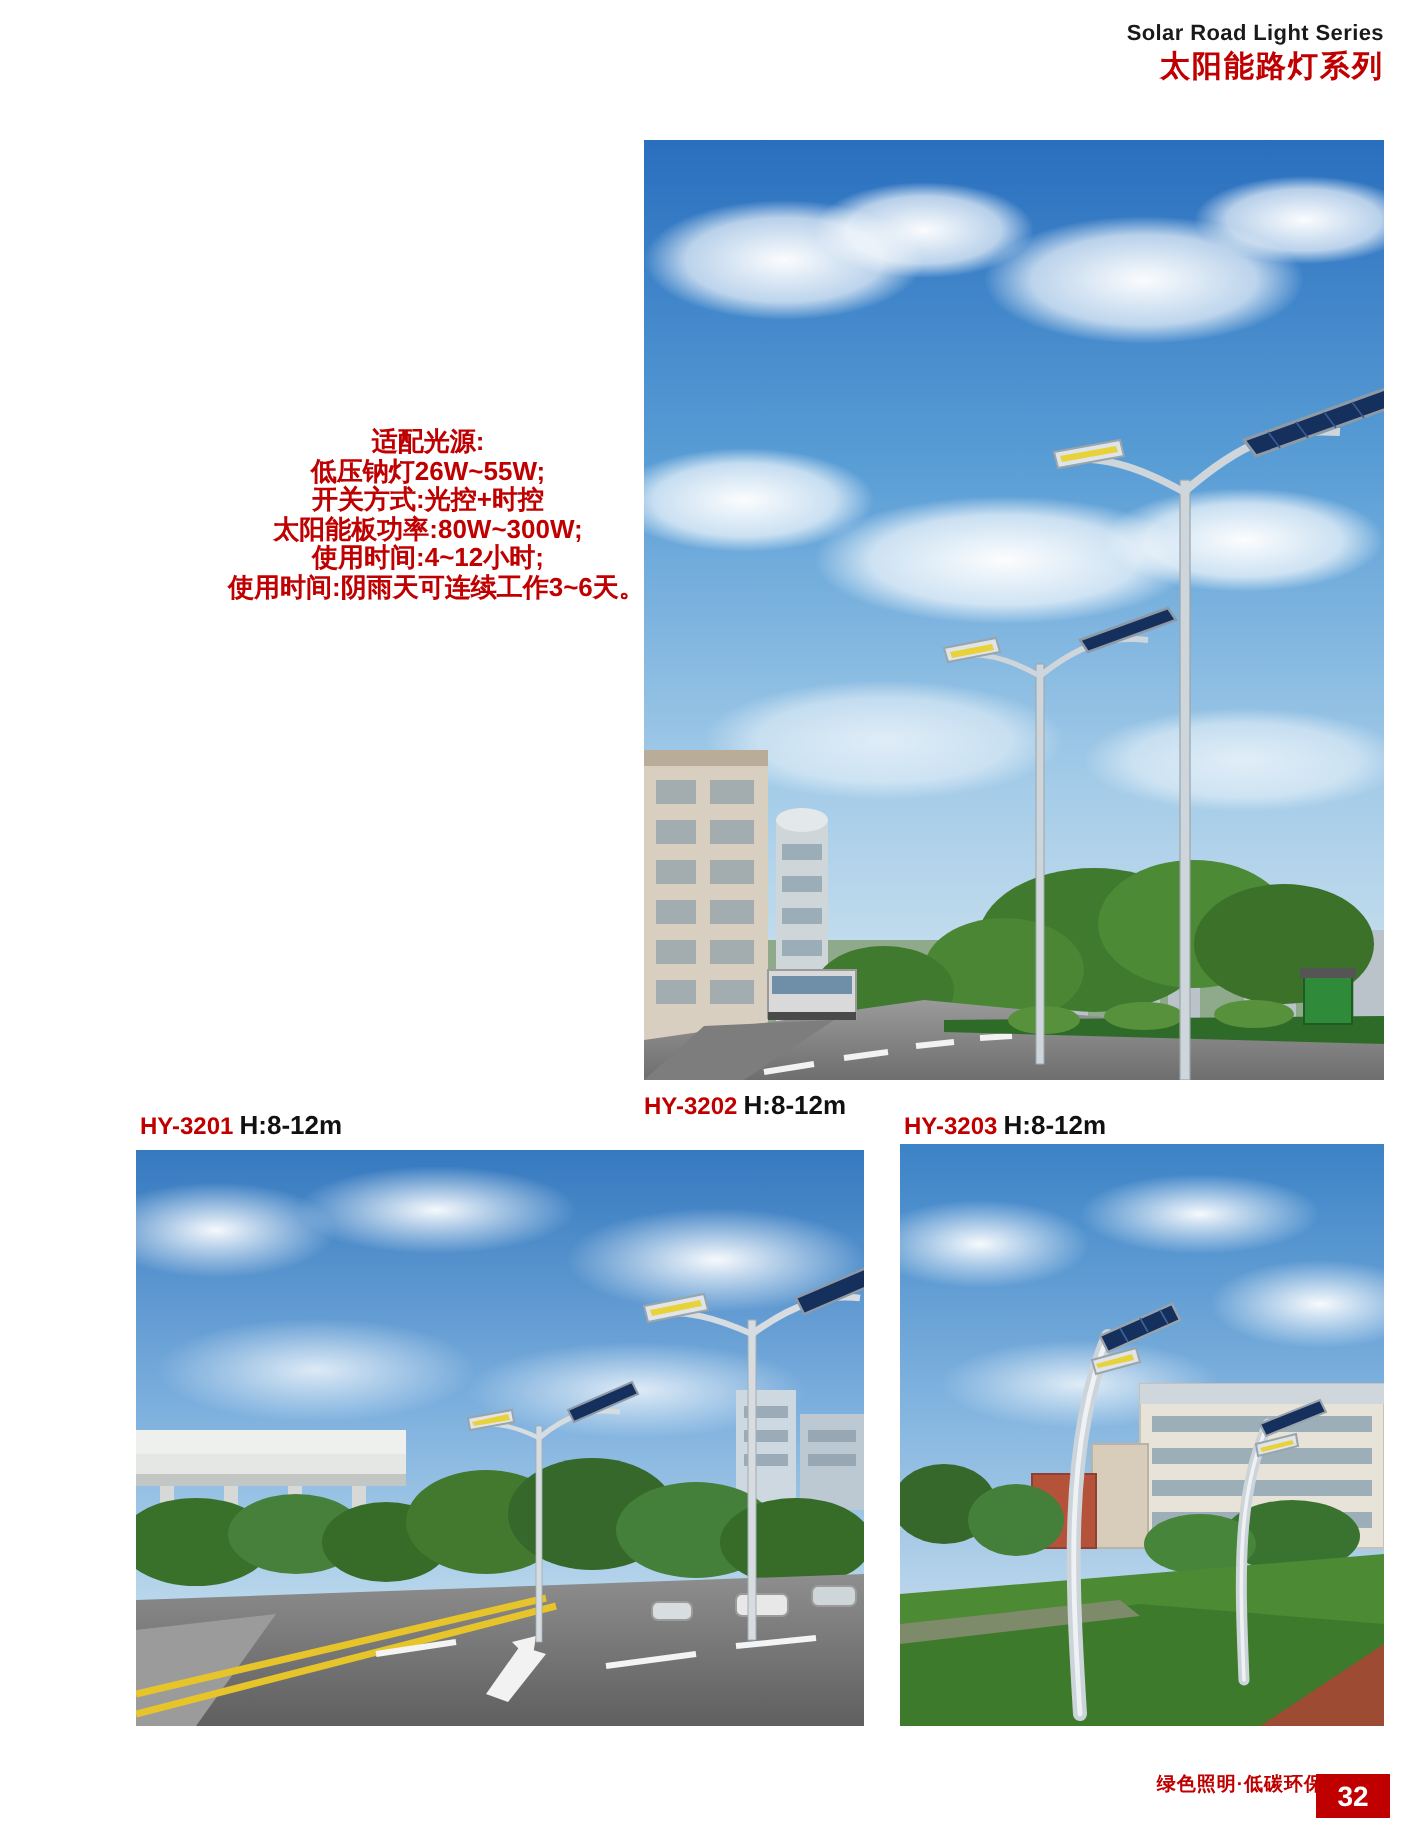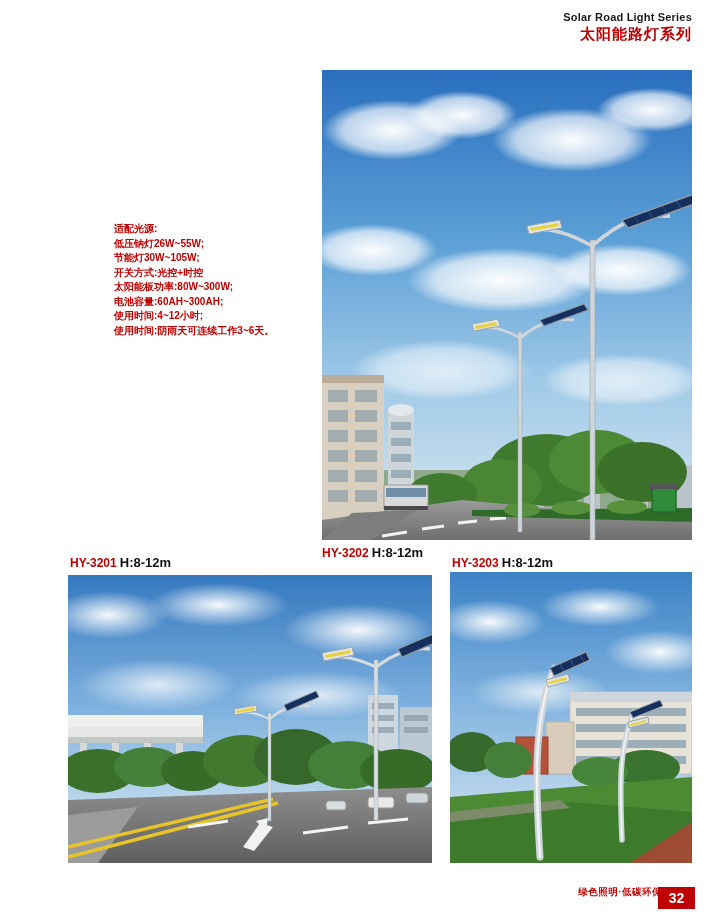--- a/index.html
+++ b/index.html
@@ -35,26 +35,27 @@
     font-weight: bold;
     letter-spacing: 1px;
     line-height: 20px;
     margin-top: 0;
   }
 
   
   .spec {
     position: absolute;
     left: 114px;
-    top: 222px;
+    top: 214px;
     width: 200px;
     color: #c00000;
-    font-size: 10px;
+    font-size: 13px;
     line-height: 14.5px;
     font-weight: bold;
+    text-align: center;
   }
   .spec .title { margin-bottom: 0px; }
   .spec .row { white-space: nowrap; }
   .spec .k { color: #c00000; }
   .spec .v { color: #c00000; font-weight: bold; }
 
   
   .photo {
     position: absolute;
     overflow: hidden;
@@ -107,29 +108,25 @@
 <body>
 
 <div class="header">
   <div class="en">Solar Road Light Series</div>
   <div class="cn">太阳能路灯系列</div>
 </div>
 
 <div class="spec">
   <div class="title">适配光源:</div>
   <div class="row">低压钠灯26W~55W;</div>
-  <div class="row">节能灯30W~105W;</div>
   <div class="row">
     <span class="k">开关方式:</span><span class="v">光控+时控</span>
   </div>
   <div class="row">
     <span class="k">太阳能板功率:</span><span class="v">80W~300W;</span>
-  </div>
-  <div class="row">
-    <span class="k">电池容量:</span><span class="v">60AH~300AH;</span>
   </div>
   <div class="row">
     <span class="k">使用时间:</span><span class="v">4~12小时;</span>
   </div>
   <div class="row">
     <span class="k">使用时间:</span><span class="v">阴雨天可连续工作3~6天。</span>
   </div>
 </div>
 
 <div class="photo" style="left:322px; top:70px; width:370px; height:470px;">

